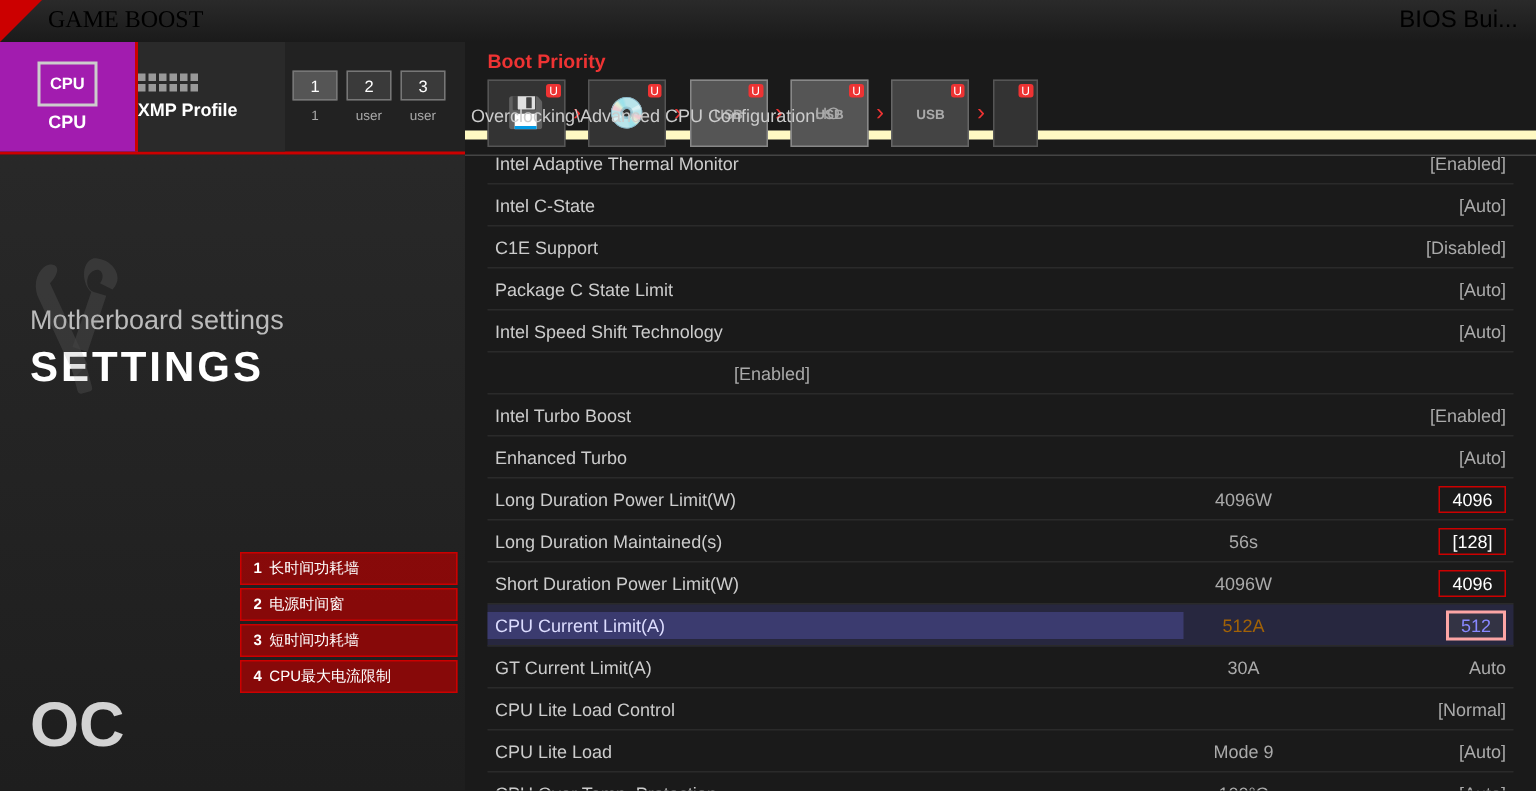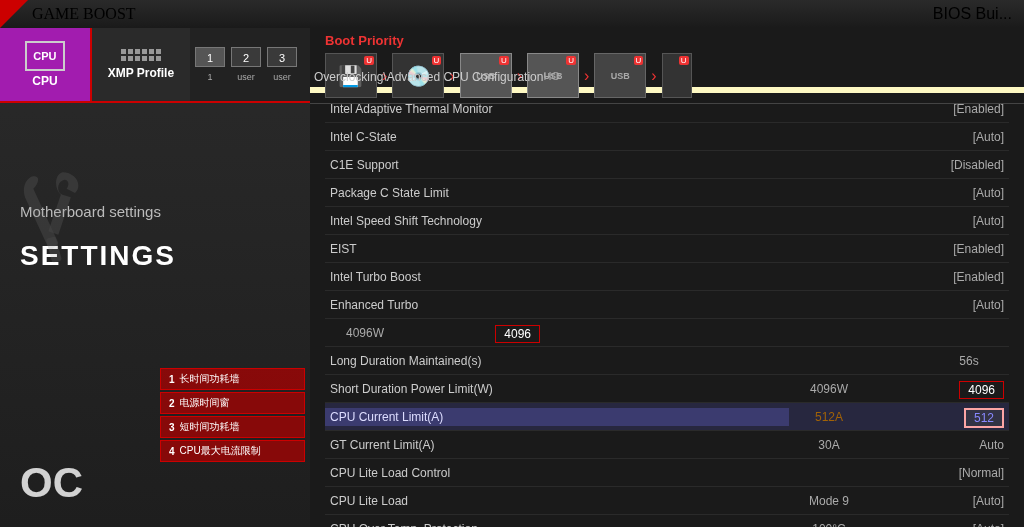--- a/index.html
+++ b/index.html
@@ -74,21 +74,21 @@
       color: #fff;
       font-size: 12px;
       font-weight: bold;
     }
 
     .tab-xmp {
       width: 140px;
       background: #2a2a2a;
       display: flex;
       flex-direction: column;
-      align-items: center;
+      align-items: flex-start;
       justify-content: center;
       cursor: pointer;
     }
     .xmp-icon {
       display: flex;
       flex-direction: column;
       align-items: center;
       margin-bottom: 3px;
     }
     .xmp-dots {
@@ -103,22 +103,22 @@
       background: #999;
     }
 
     
     .mb-settings {
       padding: 20px 20px 10px 20px;
       margin-top: 20px;
     }
     .mb-label {
       color: #bbb;
-      font-size: 15px;
-      margin-bottom: 20px;
+      font-size: 18px;
+      margin-bottom: 5px;
     }
     .settings-title {
       color: #fff;
       font-size: 28px;
       font-weight: bold;
       letter-spacing: 2px;
     }
 
     
     .wrench-area {
@@ -495,47 +495,50 @@
     <span class="config-value-right">[Auto]</span>
   </div>
 
   <div class="config-row">
     <span class="config-name">Intel Speed Shift Technology</span>
     <span class="config-value-center"></span>
     <span class="config-value-right">[Auto]</span>
   </div>
 
   <div class="config-row">
-    <span class="config-name">EIST</span>
     <span class="config-value-center"></span>
     <span class="config-value-right">[Enabled]</span>
   </div>
 
   <div class="config-row">
     <span class="config-name">Intel Turbo Boost</span>
     <span class="config-value-center"></span>
     <span class="config-value-right">[Enabled]</span>
   </div>
 
   <div class="config-row">
     <span class="config-name">Enhanced Turbo</span>
     <span class="config-value-center"></span>
     <span class="config-value-right">[Auto]</span>
   </div>
 
   <div class="config-row">
+    <span class="config-name">Long Duration Power Limit(W)</span>
     <span class="config-value-center">4096W</span>
     <span style="width:140px;text-align:right;padding-right:5px;">
       <span class="value-box">4096</span>
     </span>
   </div>
 
   <div class="config-row">
     <span class="config-name">Long Duration Maintained(s)</span>
     <span class="config-value-center">56s</span>
+    <span style="width:140px;text-align:right;padding-right:5px;">
+      <span class="value-box">[128]</span>
+    </span>
   </div>
 
   <div class="config-row">
     <span class="config-name">Short Duration Power Limit(W)</span>
     <span class="config-value-center">4096W</span>
     <span style="width:140px;text-align:right;padding-right:5px;">
       <span class="value-box">4096</span>
     </span>
   </div>
 

